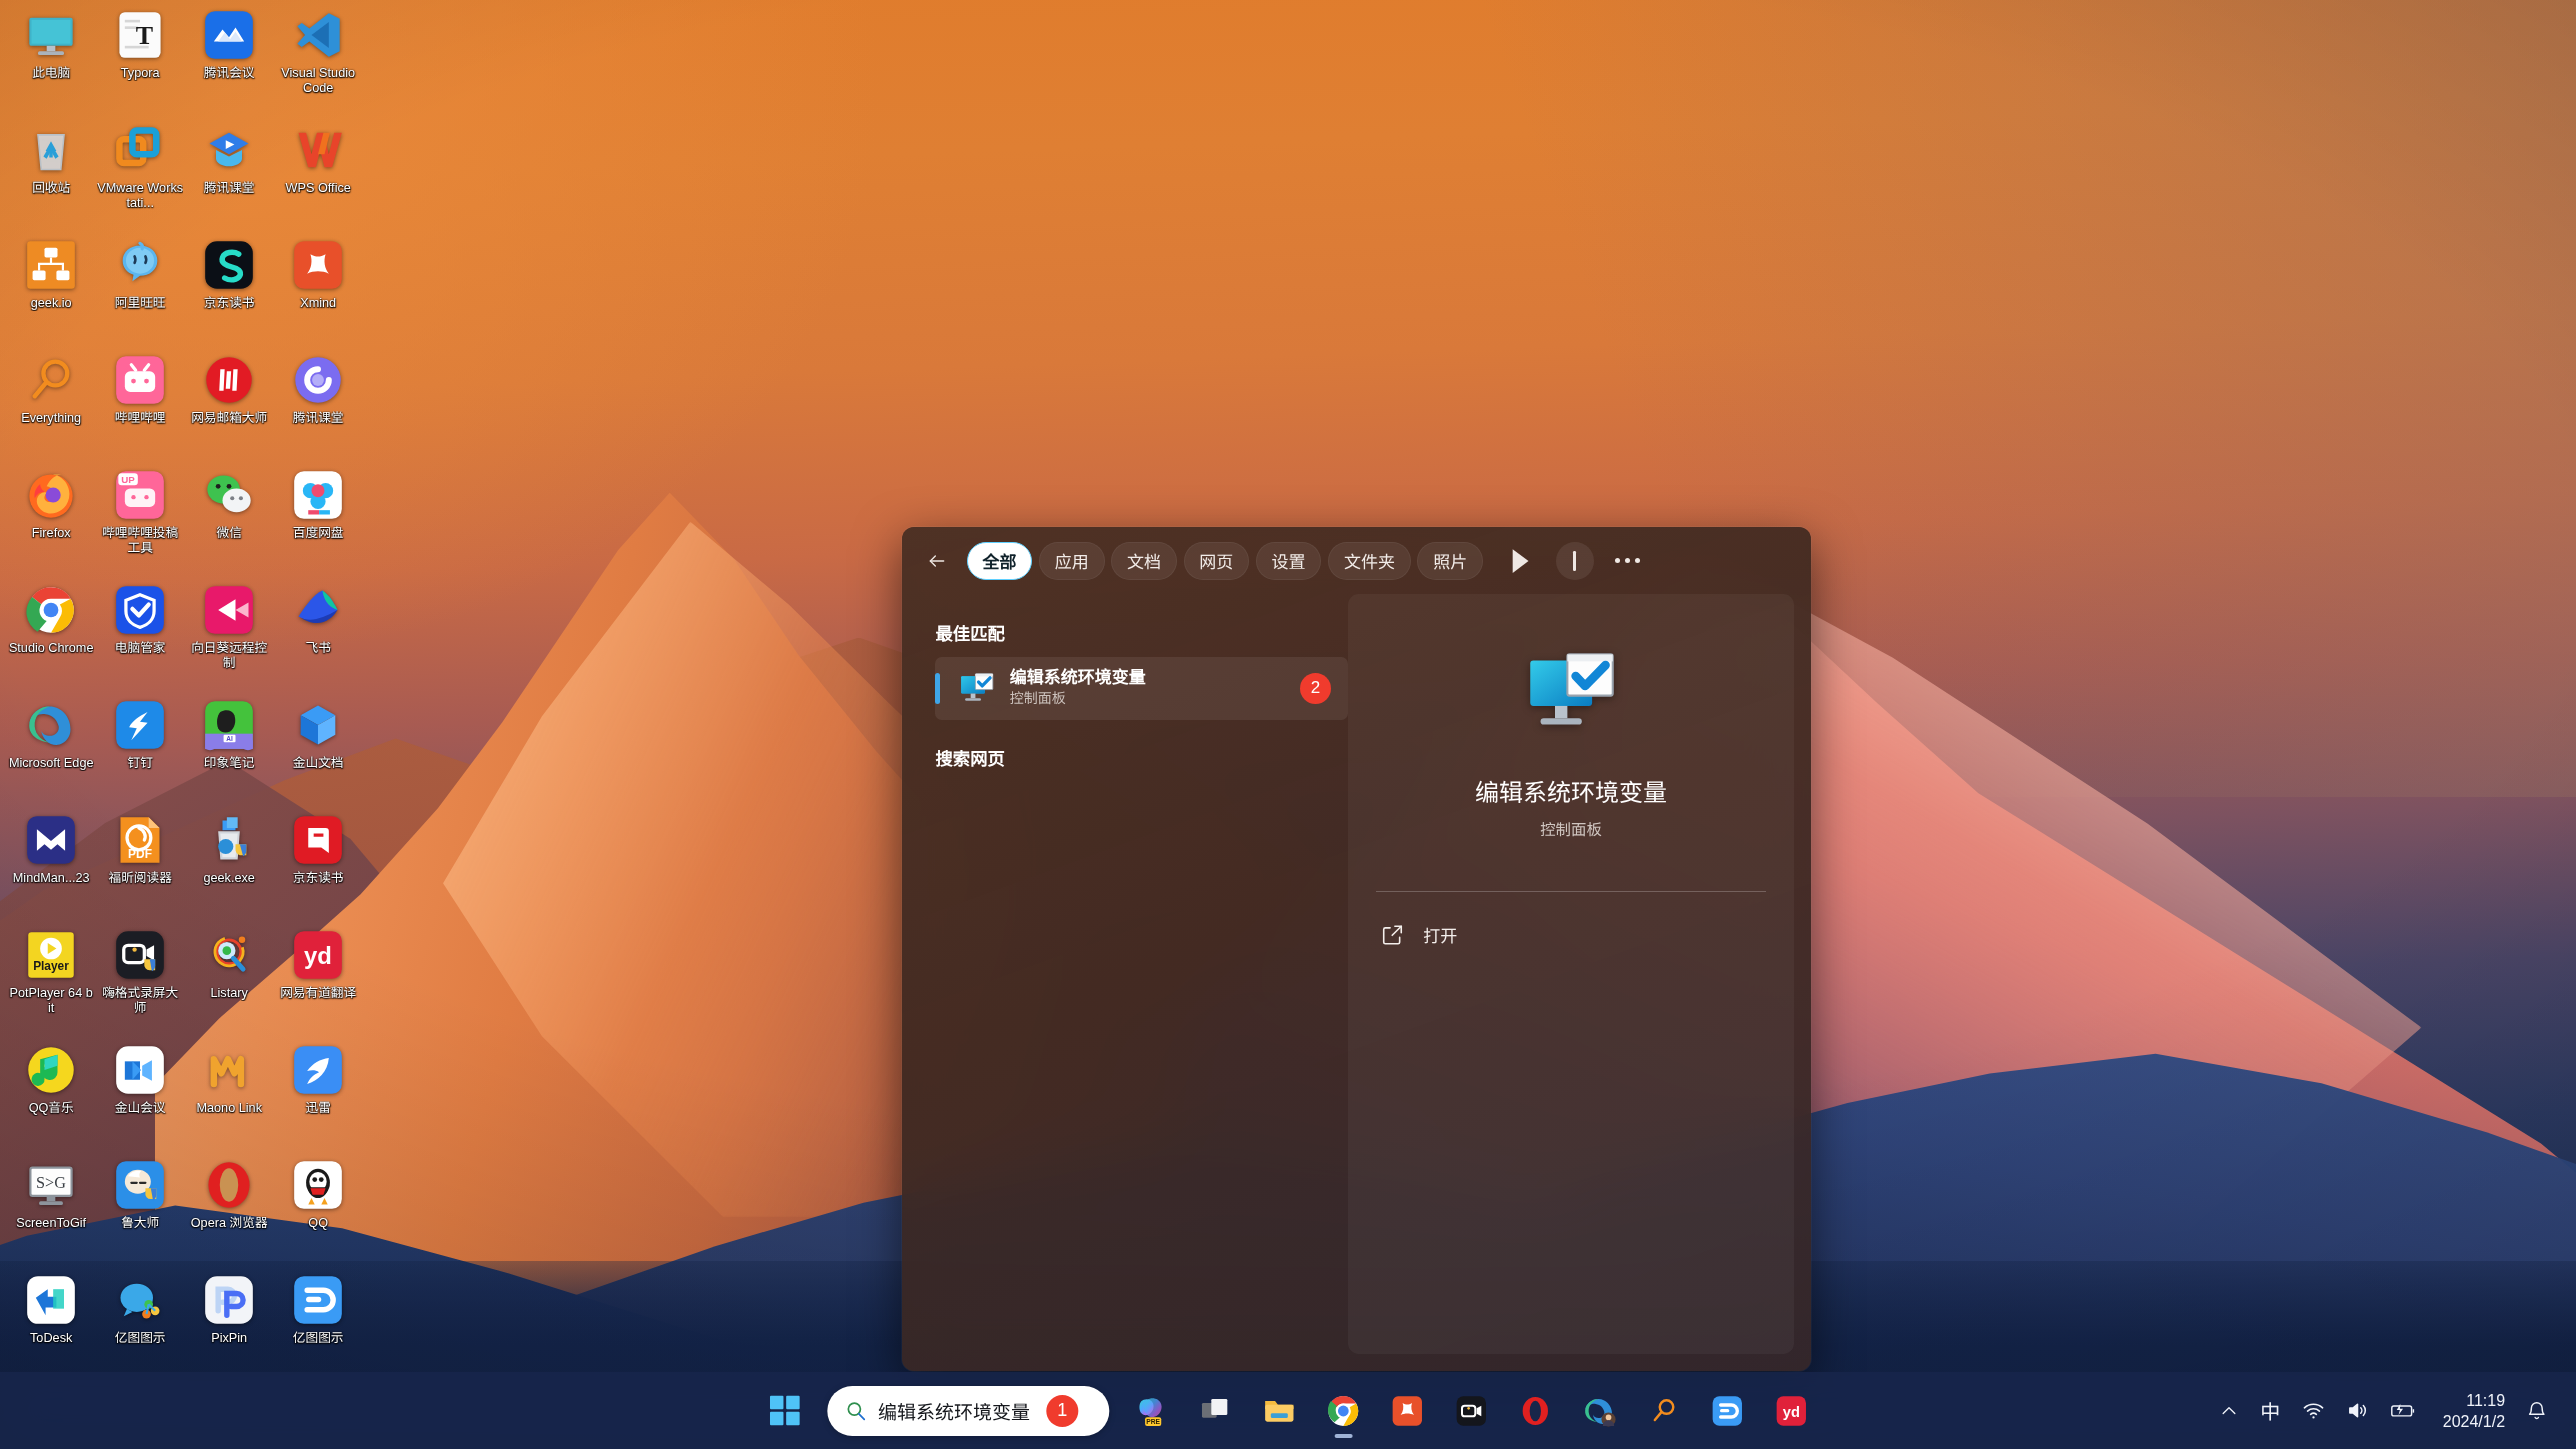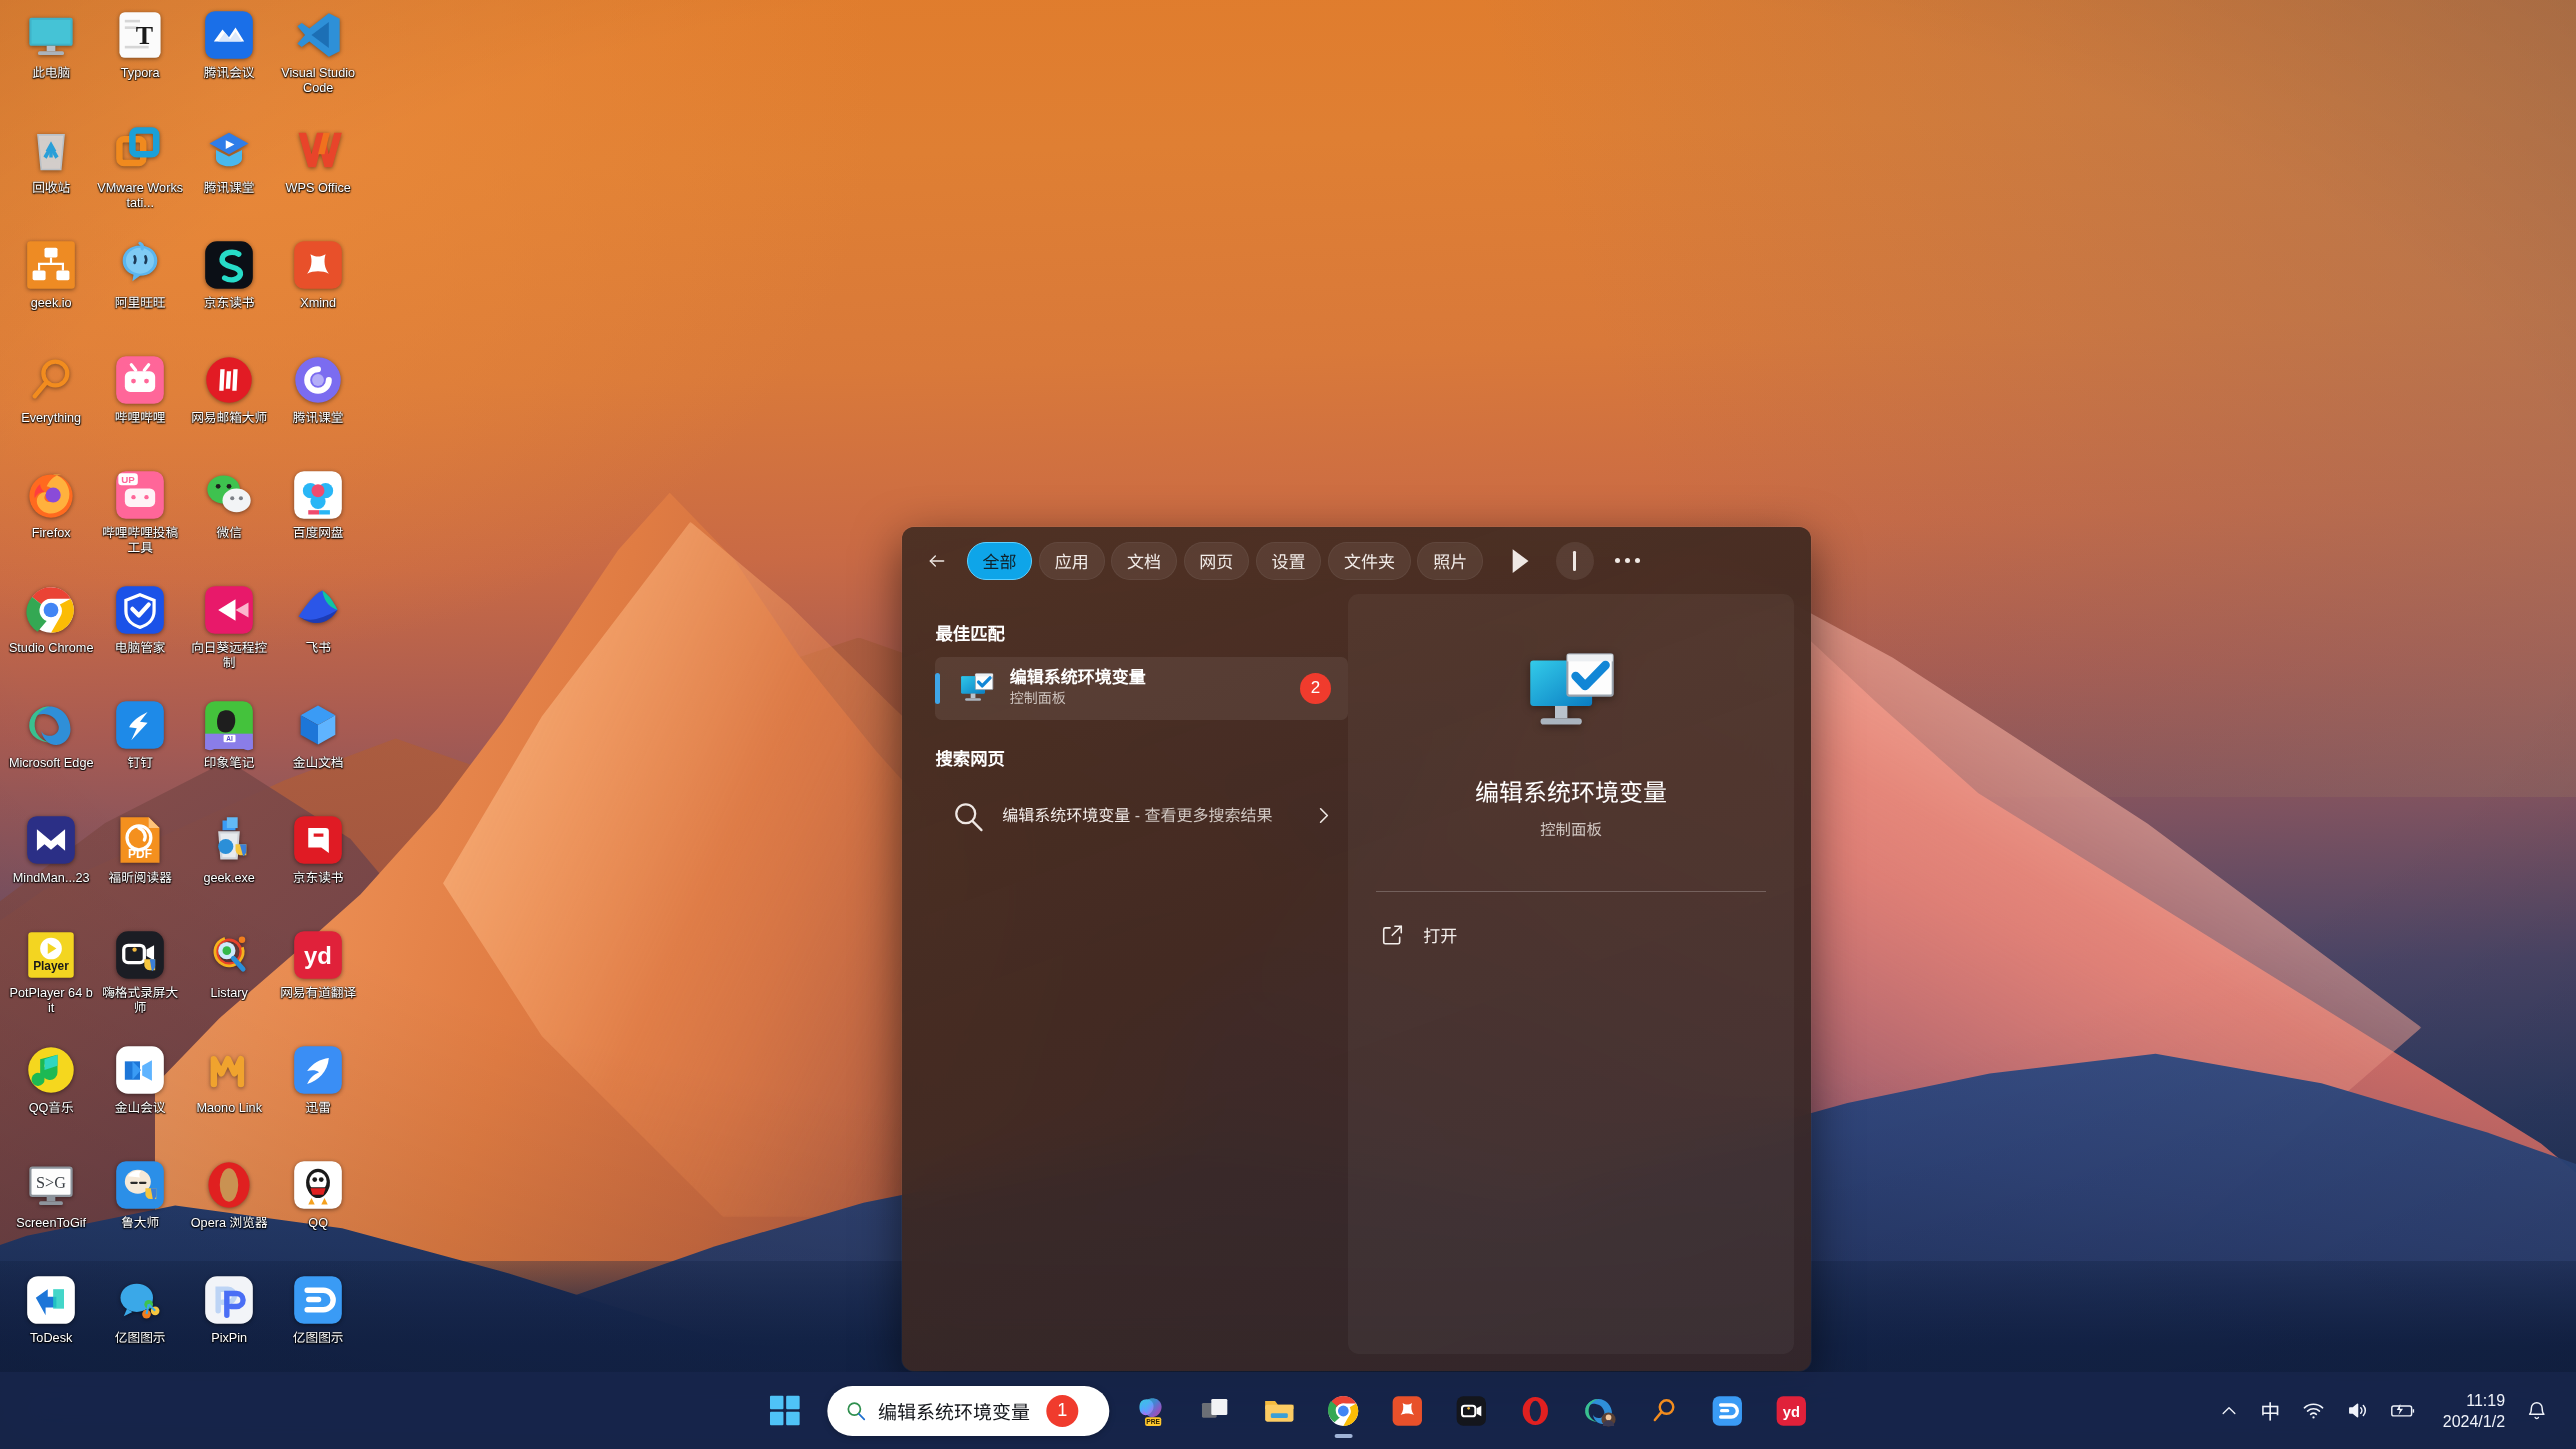--- a/index.html
+++ b/index.html
@@ -187,22 +187,22 @@
     height:38px; padding:0 14.8px;
     border-radius:19px;
     display:flex; align-items:center; justify-content:center;
     font-size:17px; color:#f2ece9;
     background:rgba(255,255,255,.07);
     border:0.7px solid rgba(255,255,255,.05);
     margin-left:6.7px;
     cursor:pointer; white-space:nowrap;
   }
   .chip.active {
-    background:#0ea5e9; color:#10222b; border-color:#5fd0ff;
-    font-weight:400;
+    background:#ffffff; color:#10222b; border-color:#5fd0ff;
+    font-weight:700;
   }
   .hdr-play {
     width:38px; height:38px; margin-left:13.4px;
     display:flex; align-items:center; justify-content:center;
     cursor:pointer; flex:none;
   }
   .hdr-divider-btn {
     width:38px; height:38px; margin-left:13.4px;
     border-radius:50%;
     background:rgba(255,255,255,.08);
@@ -938,34 +938,20 @@
         </div>
         <div class="r-text">
           <div class="r-title">编辑系统环境变量</div>
           <div class="r-sub">控制面板</div>
         </div>
         <div class="badge-num">2</div>
       </div>
 
       <div class="section-head">搜索网页</div>
 
-      <div class="web-row">
-        <div class="w-icon">
-          <svg viewBox="0 0 24 24" fill="none" stroke="#efe8e4" stroke-width="1.5">
-            <circle cx="10.5" cy="10.5" r="6.3"></circle>
-              <path d="M15.2 15.6 L21 21.4" stroke-linecap="round"></path>
-          </svg>
-        </div>
-        <div class="w-text"><span>编辑系统环境变量</span><em> - 查看更多搜索结果</em></div>
-        <div class="w-chevron">
-          <svg viewBox="0 0 24 24" fill="none" stroke="#efe8e4" stroke-width="1.7" stroke-linecap="round" stroke-linejoin="round">
-            <path d="M9 5l7 7-7 7"></path>
-          </svg>
-        </div>
-      </div>
     </div>
 
     <div class="fly-right">
       <div class="preview-icon">
         <svg viewBox="0 0 48 48" width="99" height="99">
           <defs>
               <linearGradient id="mg2" x1="0" y1="0" x2="1" y2="1">
             <stop offset="0" stop-color="#33cbe9"></stop>
                 <stop offset="1" stop-color="#0a7cc2"></stop>
           </linearGradient>

